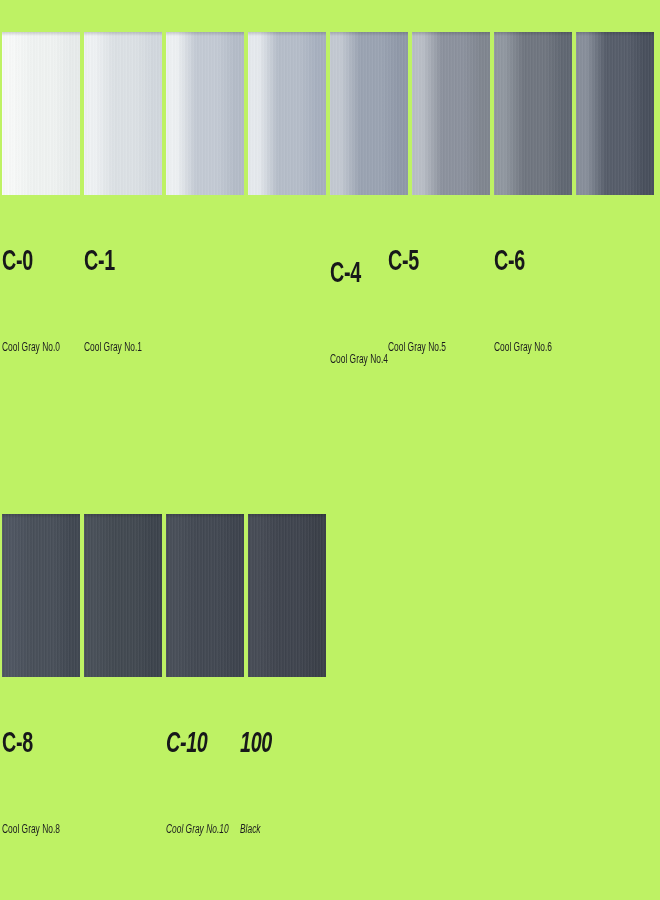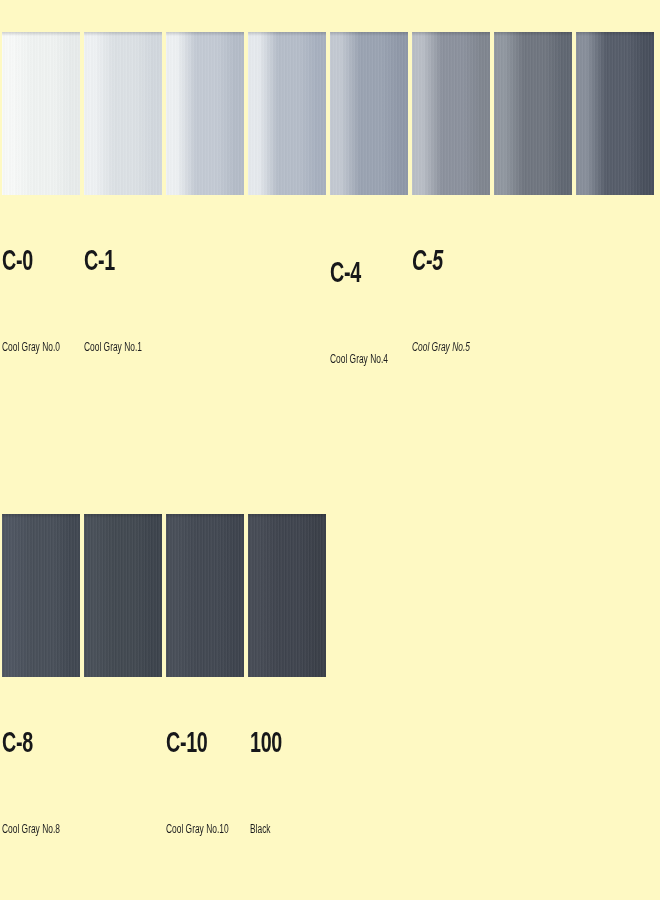--- a/index.html
+++ b/index.html
@@ -14,21 +14,21 @@
     overflow: hidden;
     position: relative;
   }
 
   .chart-sheet {
     position: absolute;
     left: 0;
     top: 0;
     width: 660px;
     height: 900px;
-    background: #fef9c3;
+    background: #bef264;
   }
 
   .swatch-row {
     position: absolute;
     left: 2px;
     display: flex;
     gap: 4px;
   }
 
   .swatch-row-1 { top: 32px; }
@@ -175,34 +175,38 @@
       <div class="desc-label">Cool Gray No.0</div>
     </div>
     <div class="text-cell" style="left:82px;">
       <div class="code-label">C-1</div>
       <div class="desc-label">Cool Gray No.1</div>
     </div>
     <div class="text-cell" style="left:328px;margin-top:12px;">
       <div class="code-label">C-4</div>
       <div class="desc-label">Cool Gray No.4</div>
     </div>
-    <div class="text-cell" style="left:410px;font-style:italic;">
+    <div class="text-cell" style="left:386px;">
       <div class="code-label">C-5</div>
       <div class="desc-label">Cool Gray No.5</div>
+    </div>
+    <div class="text-cell" style="left:492px;">
+      <div class="code-label">C-6</div>
+      <div class="desc-label">Cool Gray No.6</div>
     </div>
   </div>
 
   <div class="text-row row-2">
     <div class="text-cell" style="left:0px;text-align:center;">
       <div class="code-label">C-8</div>
       <div class="desc-label">Cool Gray No.8</div>
     </div>
-    <div class="text-cell" style="left:164px;">
+    <div class="text-cell" style="left:164px;font-style:italic;">
       <div class="code-label">C-10</div>
       <div class="desc-label">Cool Gray No.10</div>
     </div>
-    <div class="text-cell" style="left:248px;">
+    <div class="text-cell" style="left:238px;font-style:italic;">
       <div class="code-label">100</div>
       <div class="desc-label">Black</div>
     </div>
   </div>
 
 </div>
 
 </body></html>

